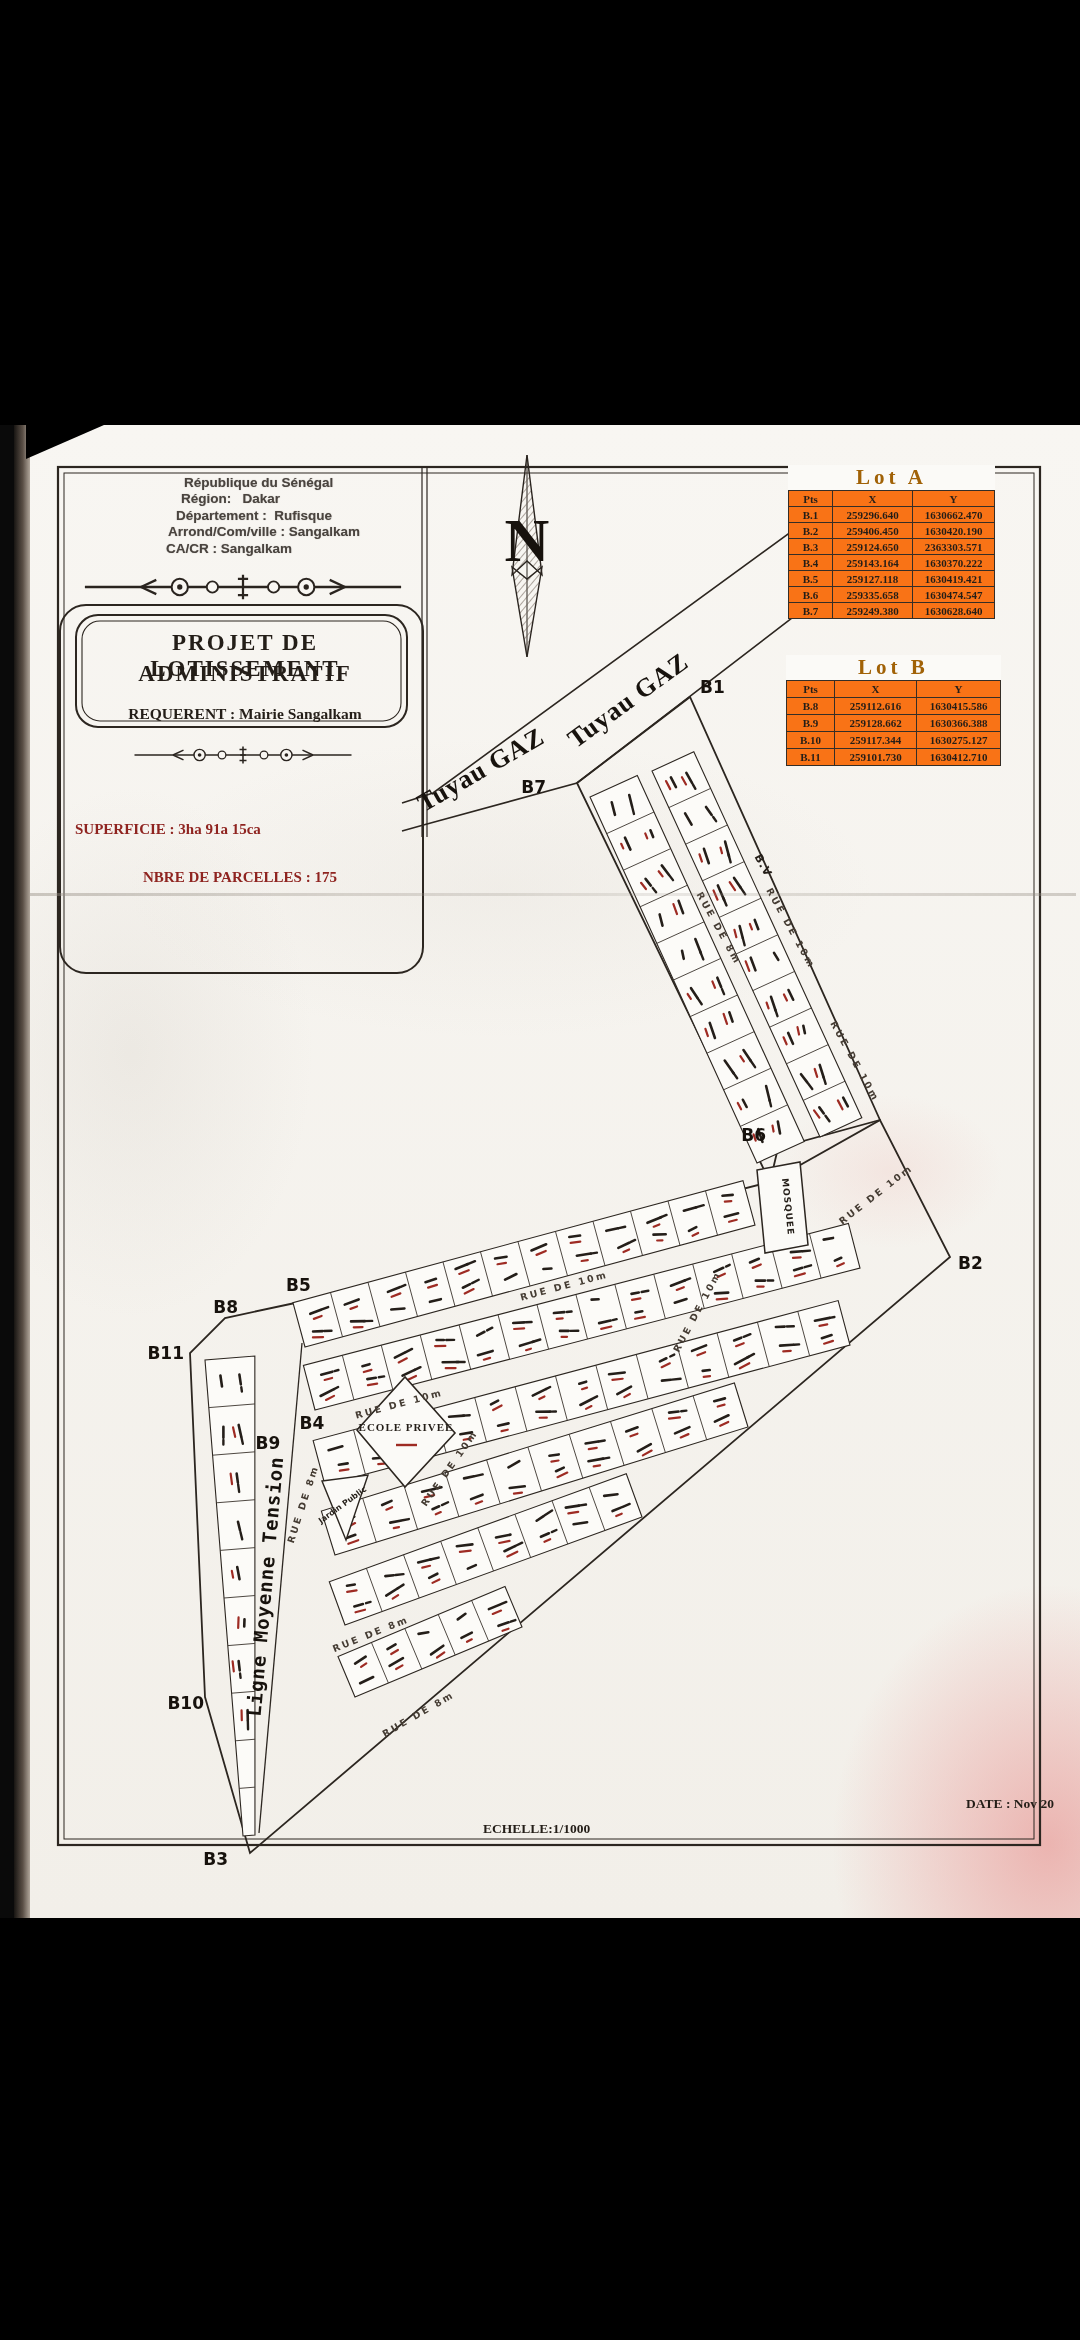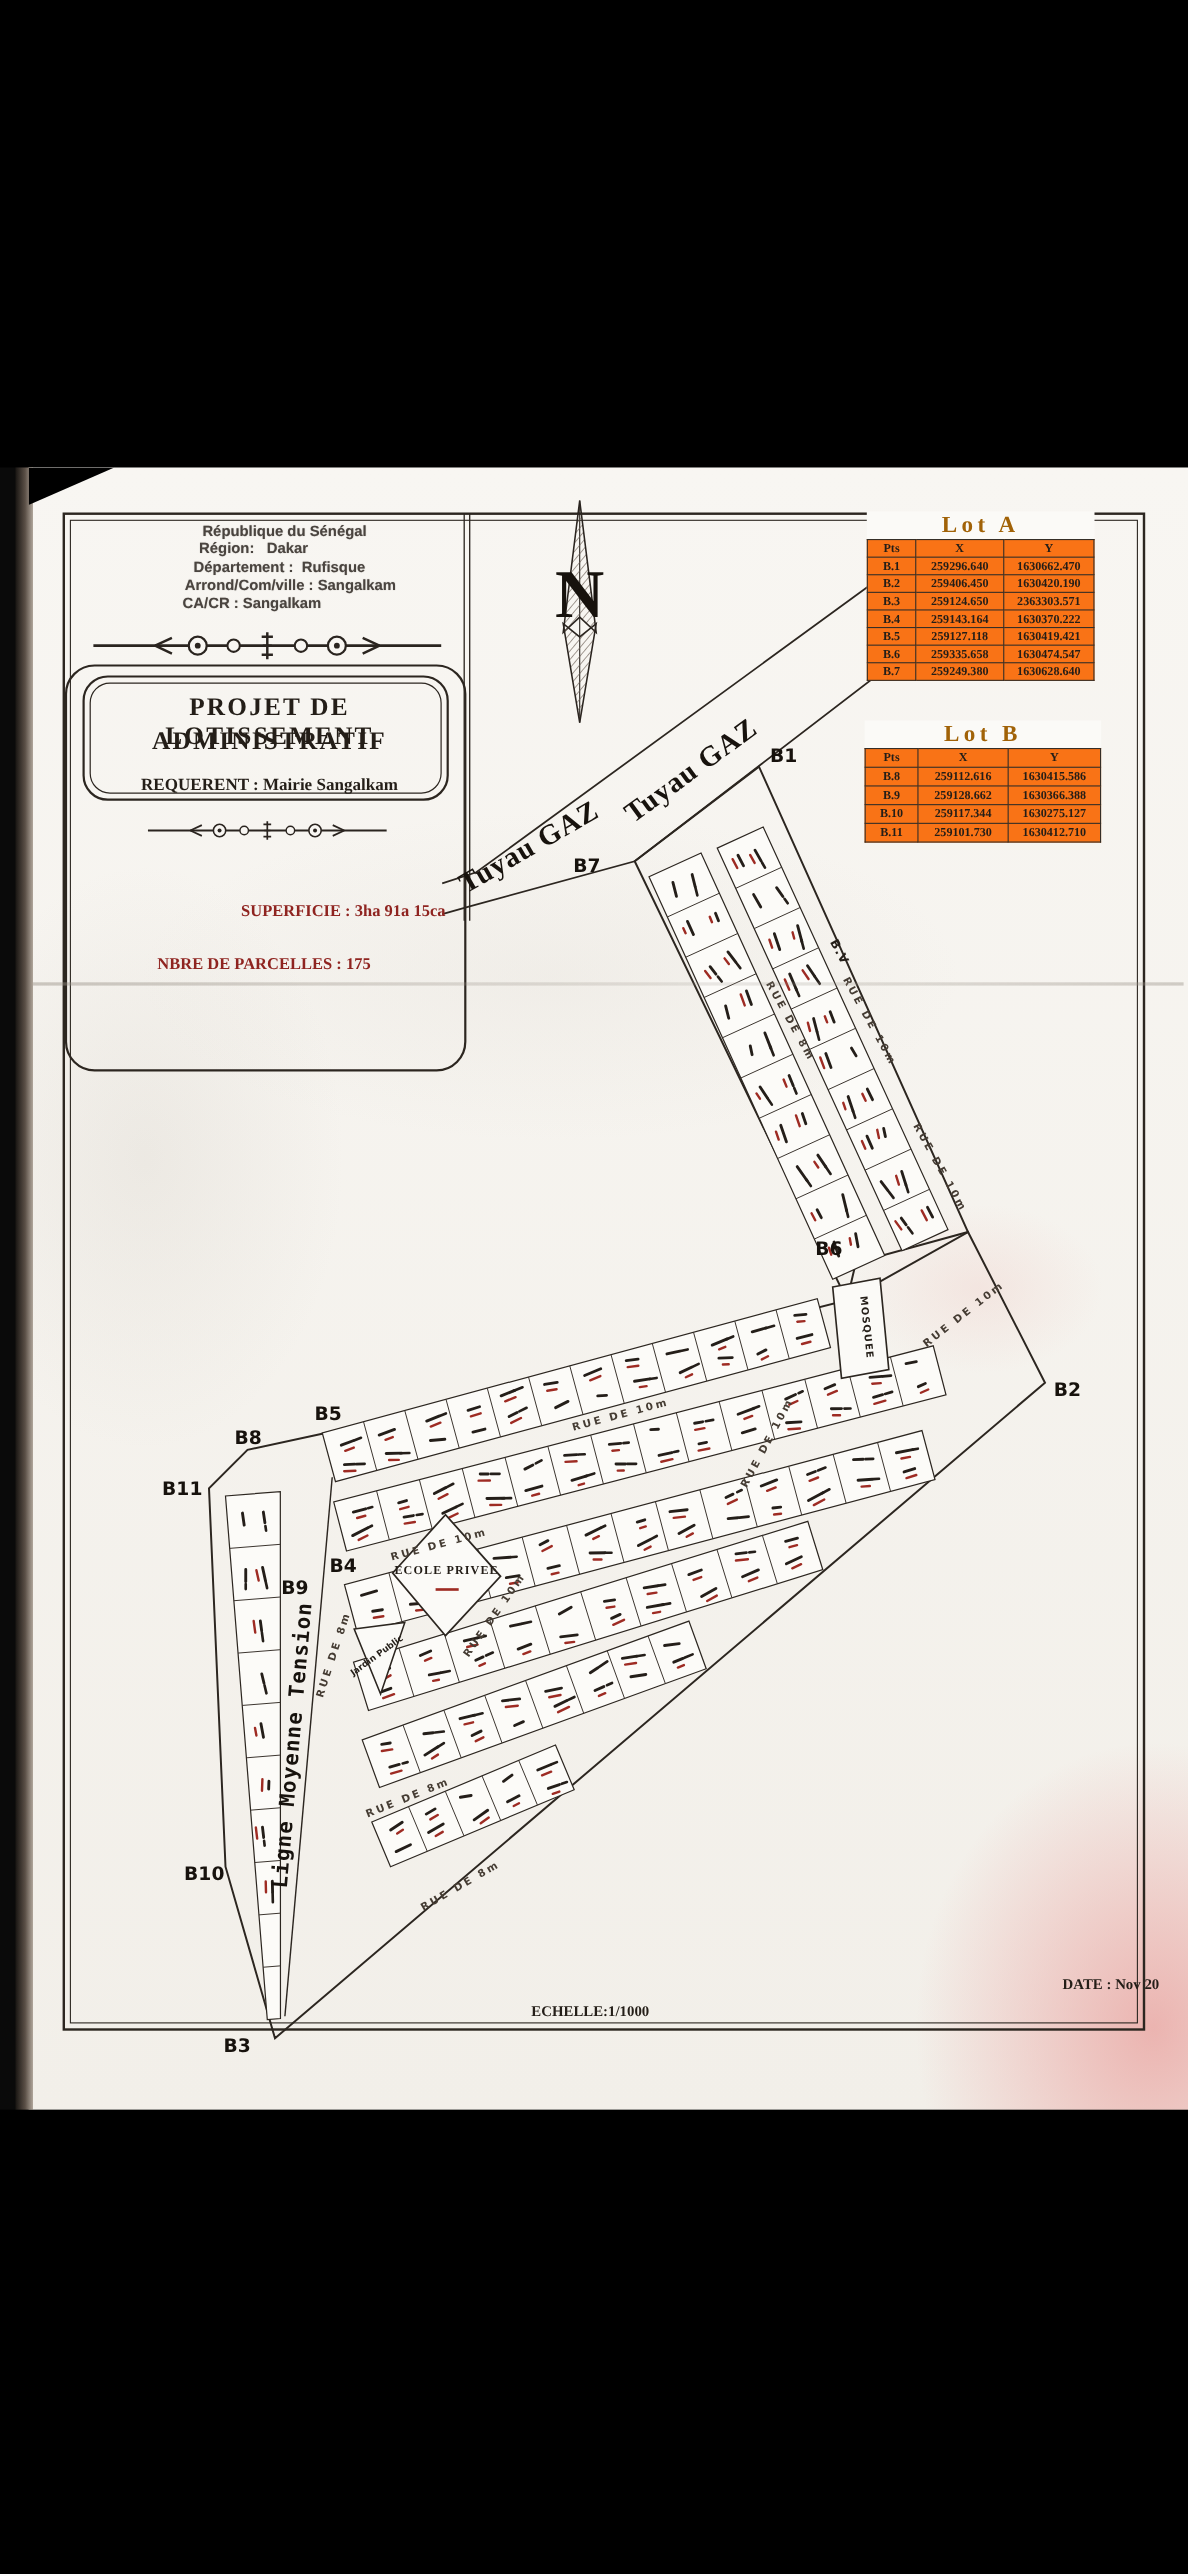--- a/index.html
+++ b/index.html
@@ -27,21 +27,21 @@
   .abs{position:absolute;}
   .admin{left:166px;top:50px;width:300px;font:700 13.5px "Liberation Sans",sans-serif;
     color:#4a443f;text-shadow:0 0 1px rgba(74,68,63,.45);line-height:16.4px;}
   .admin div{white-space:nowrap;}
   .title-line1{left:80px;top:205px;width:330px;text-align:center;
     font:700 23px "Liberation Serif",serif;letter-spacing:2px;color:#241e18;}
   .title-line2{left:80px;top:236px;width:330px;text-align:center;
     font:700 23px "Liberation Serif",serif;letter-spacing:2px;color:#241e18;}
   .title-req{left:80px;top:280px;width:330px;text-align:center;
     font:700 15.5px "Liberation Serif",serif;color:#241e18;}
-  .superficie{left:75px;top:396px;width:330px;text-align:right;
+  .superficie{left:75px;top:396px;width:330px;text-align:left;
     font:700 15px "Liberation Serif",serif;color:#8f2420;}
   .parcelles{left:75px;top:444px;width:330px;text-align:center;
     font:700 15px "Liberation Serif",serif;color:#8f2420;}
   .lot-title{font:700 21px "Liberation Serif",serif;letter-spacing:4px;text-align:center;color:#a16207;}
   .lot-block{background:#fbfaf7;}
   .lot-block table{border-collapse:collapse;background:#f97316;}
   .lot-block td,.lot-block th{border:1.5px solid #352e27;font:700 11px "Liberation Serif",serif;
     color:#241e18;text-align:center;padding:0 2px;}
   .lot-a td,.lot-a th{height:15px;}
   .lot-b td,.lot-b th{height:16px;}

